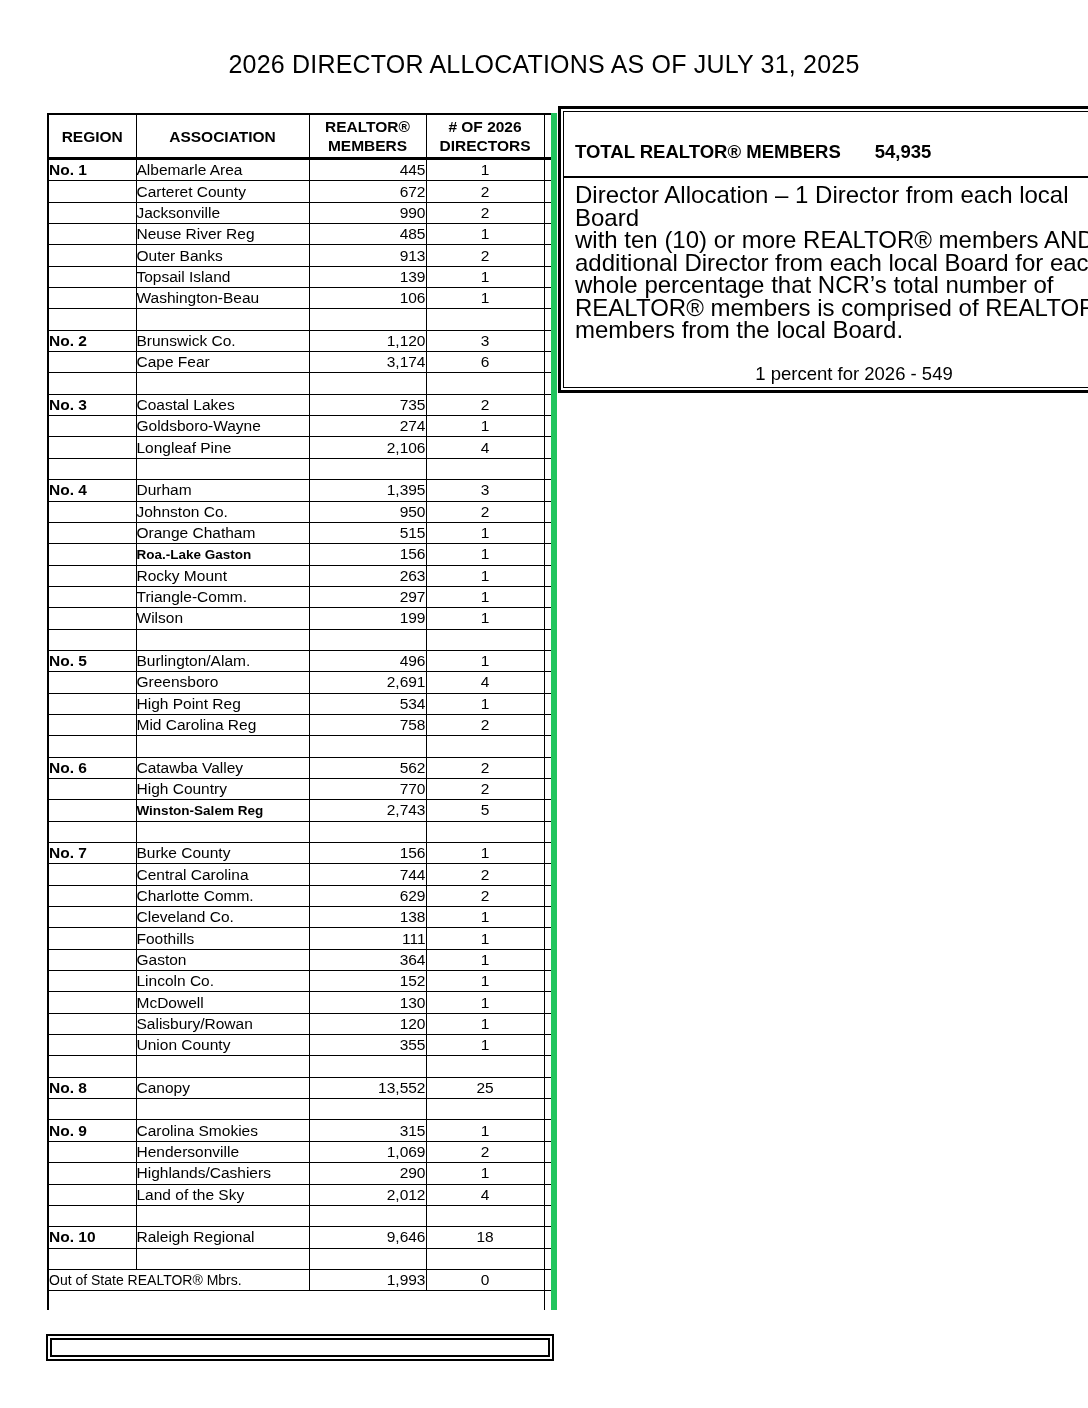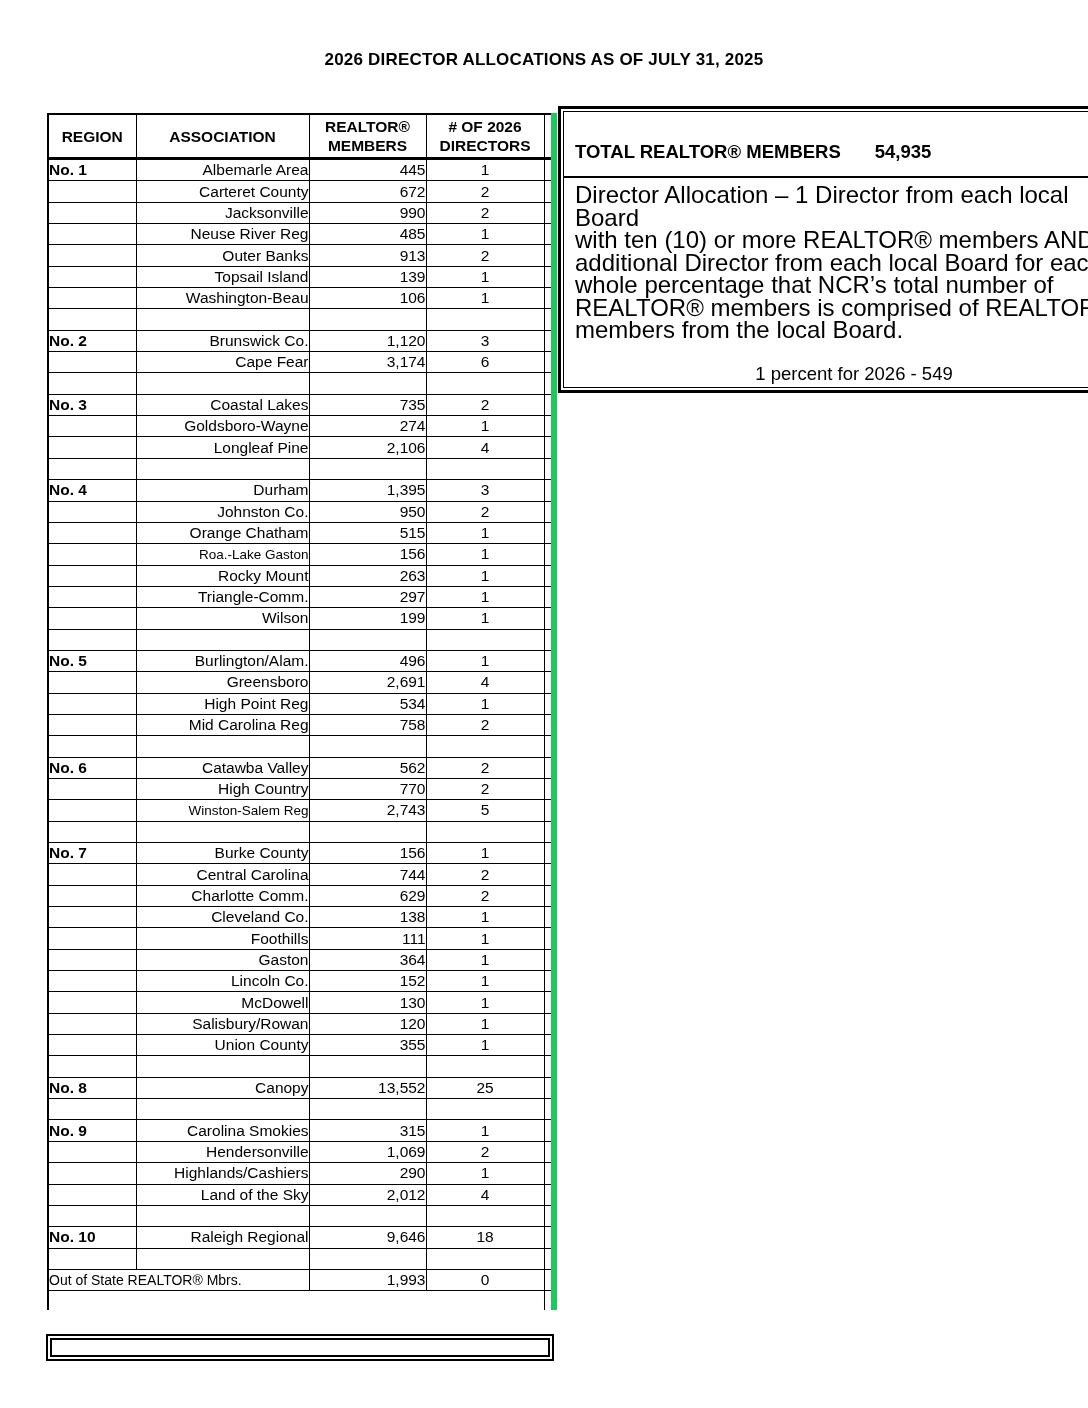--- a/index.html
+++ b/index.html
@@ -11,22 +11,22 @@
     font-family: "Liberation Sans", sans-serif;
     color: #000;
     overflow: hidden;
   }
   .page-title {
     position: absolute;
     top: 50px;
     left: 0;
     width: 100%;
     text-align: center;
-    font-size: 17px;
-    font-weight: bold;
+    font-size: 25px;
+    font-weight: normal;
     letter-spacing: 0.2px;
   }
   
   .table-wrap { position: absolute; left: 47px; top: 113px; }
   table.alloc {
     border-collapse: collapse;
     table-layout: fixed;
     width: 506px;
     border-left: 2px solid #000;
     border-top: 2px solid #000;
@@ -38,22 +38,22 @@
     border-bottom: 3px solid #000;
     font-size: 15.5px;
     font-weight: bold;
     text-align: center;
     vertical-align: middle;
     white-space: pre-line;
     line-height: 19px;
   }
   .data-row td { height: 20.35px; font-size: 15.5px; vertical-align: middle; white-space: nowrap; }
   td.region-cell { font-weight: bold; text-align: left; padding-left: 9px; }
-  td.assoc-cell { text-align: right; padding-left: 12px; }
-  td.assoc-cell.condensed { font-size: 13.5px; }
+  td.assoc-cell { text-align: left; padding-left: 12px; }
+  td.assoc-cell.condensed { font-size: 13.5px; font-weight: bold; }
   td.num-cell { text-align: right; padding-right: 14px; }
   td.dir-cell { text-align: center; }
   td.oos-cell { font-size: 14px; text-align: left; padding-left: 9px; margin-left: 23px; }
   tr.bottom-spacer td { border: none; height: 19px; }
   tr.bottom-spacer td.filler-stub { border-left: 1px solid #000; }
   
   .info-box {
     position: absolute;
     left: 558px;
     top: 106px;

